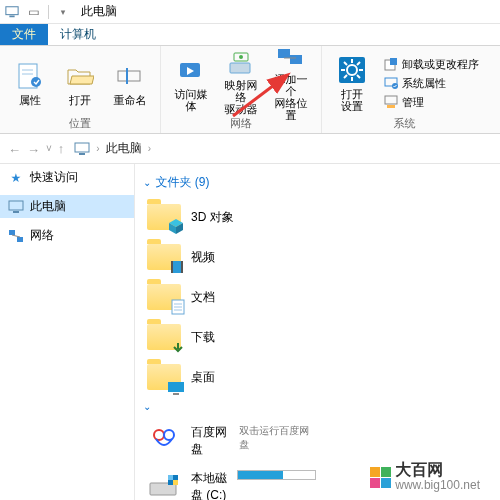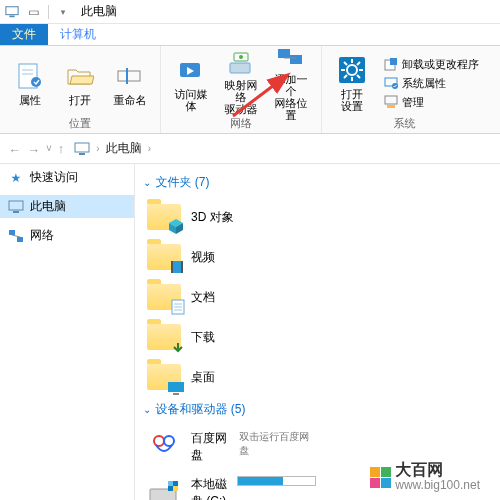--- a/index.html
+++ b/index.html
@@ -6,21 +6,21 @@
     body { width: 500px; height: 500px; background: #fff; font-size: 12px; overflow: hidden; position: relative; }
     
     .titlebar { height: 24px; background: #fff; border-bottom: 1px solid #e5e5e5; display: flex; align-items: center; padding: 0 4px; gap: 6px; }
     .titlebar .qat-icon { width: 16px; height: 16px; display: flex; align-items: center; justify-content: center; color: #555; }
     .titlebar .divider { width: 1px; height: 14px; background: #d0d0d0; }
     .titlebar .title { margin-left: 4px; font-size: 12px; }
     
     .tabs { height: 22px; display: flex; align-items: flex-end; border-bottom: 1px solid #d5d5d5; }
     .tab { padding: 2px 12px; font-size: 12px; cursor: pointer; }
     .tab.file { background: #1979ca; color: #fef9c3; margin-top: 42px; }
-    .tab.normal { color: #3b82f6; }
+    .tab.normal { color: #0c4a6e; }
     
     .ribbon { height: 88px; background: #fafafa; border-bottom: 1px solid #d5d5d5; display: flex; position: relative; }
     .ribbon-group { padding: 4px 6px 0; display: flex; flex-direction: column; justify-content: space-between; border-right: 1px solid #e8e8e8; }
     .ribbon-items { display: flex; gap: 2px; }
     .ribbon-btn { display: flex; flex-direction: column; align-items: center; justify-content: center; padding: 2px 4px; cursor: pointer; min-width: 40px; }
     .ribbon-btn.large { width: 48px; height: 66px; }
     .ribbon-btn .ic { width: 32px; height: 32px; display: flex; align-items: center; justify-content: center; font-size: 24px; }
     .ribbon-btn .lbl { font-size: 11px; margin-top: 2px; text-align: center; line-height: 1.1; }
     .ribbon-group-label { font-size: 11px; color: #666; text-align: center; padding-bottom: 2px; }
     .ribbon-sys { display: flex; flex-direction: column; justify-content: center; gap: 2px; padding-left: 4px; text-align: center; }
@@ -269,21 +269,21 @@
             <line x1="4" y1="7" x2="12" y2="9" stroke="#888"></line>
           </svg>
         </span>
       <span>网络</span>
     </div>
   </div>
 
   <div class="content">
     <div class="section-header">
       <span class="chev">⌄</span>
-      <span>文件夹 (7)</span>
+      <span>文件夹 (9)</span>
     </div>
     <div class="folder-grid">
       <div class="folder-item">
         <span class="folder-icon">
             <span class="fld"></span>
             <svg style="position:absolute;bottom:-2px;right:-2px" width="18" height="18">
               <polygon points="9,2 16,6 9,10 2,6" fill="#3ac1e0"></polygon>
               <polygon points="2,6 9,10 9,17 2,13" fill="#2a9bc0"></polygon>
               <polygon points="16,6 9,10 9,17 16,13" fill="#1f7ba0"></polygon>
             </svg>
@@ -329,21 +329,20 @@
               <rect x="1" y="1" width="16" height="10" fill="#1f9bd8"></rect>
               <rect x="6" y="12" width="6" height="2" fill="#888"></rect>
             </svg>
           </span>
         <span class="folder-label">桌面</span>
       </div>
     </div>
 
     <div class="section-header">
       <span class="chev">⌄</span>
-      <span>设备和驱动器 (5)</span>
     </div>
     <div class="folder-grid">
       <div class="drive-item">
         <span class="drive-icon">
             <svg width="30" height="30">
               <circle cx="10" cy="10" r="5" fill="none" stroke="#e53935" stroke-width="2"></circle>
               <circle cx="20" cy="10" r="5" fill="none" stroke="#2962ff" stroke-width="2"></circle>
               <path d="M7 14 q8 12 16 0" fill="none" stroke="#2962ff" stroke-width="2"></path>
             </svg>
           </span>

